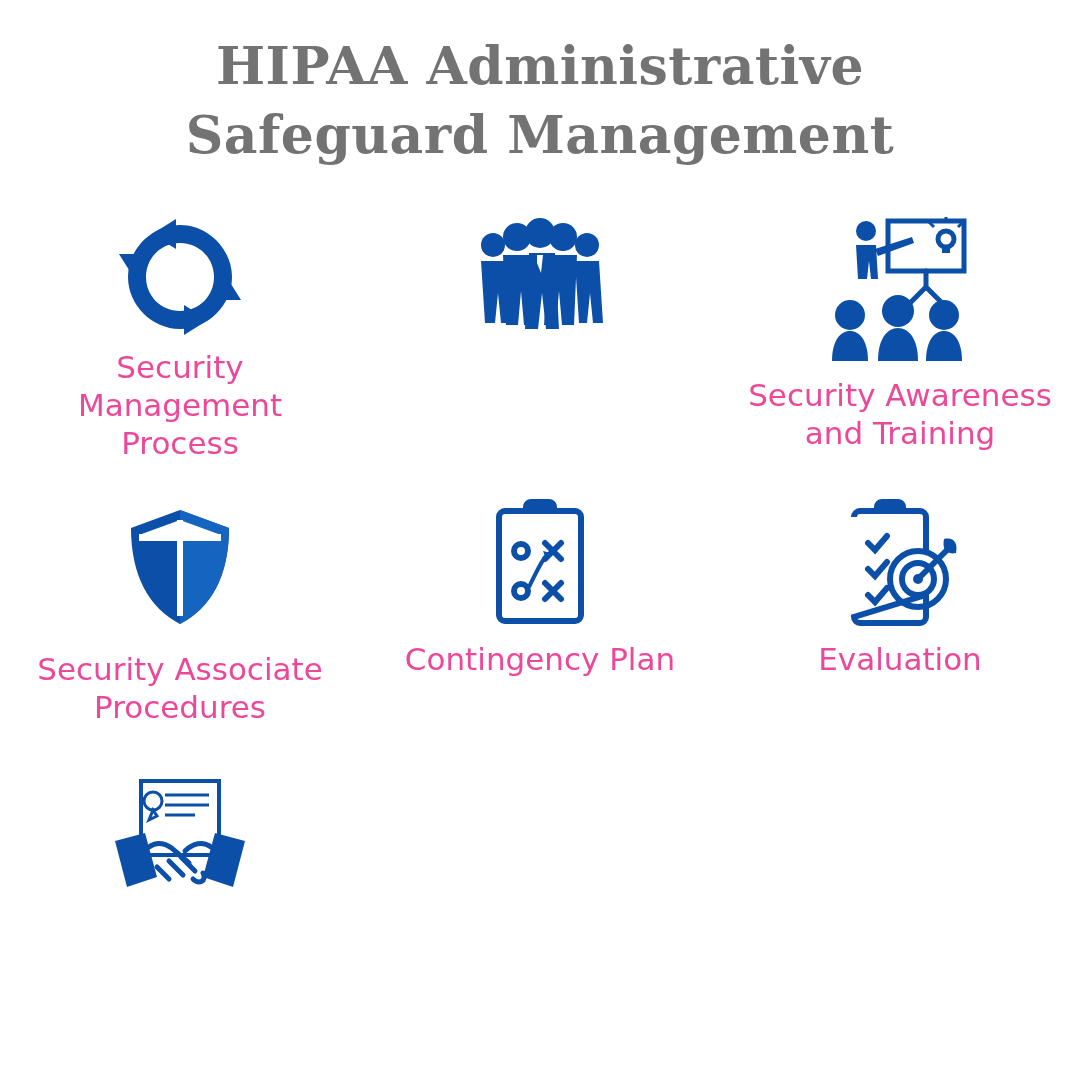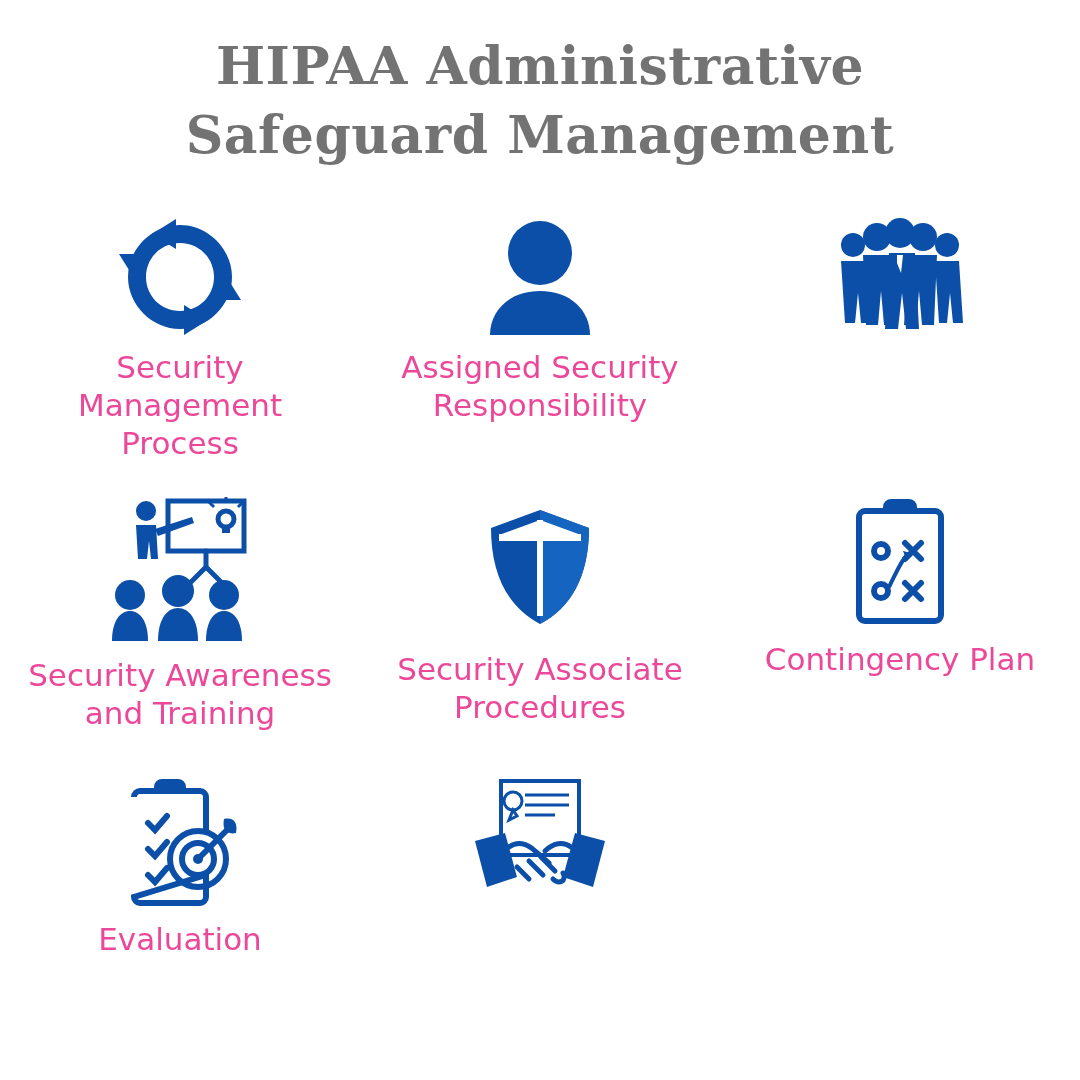--- a/index.html
+++ b/index.html
@@ -93,31 +93,20 @@
             <path d="M58 4 L58 34 L34 19 Z"></path>
             <path d="M120 58 L120 88 L96 73 Z" transform="rotate(90 108 73)"></path>
             <path d="M66 120 L66 90 L90 105 Z"></path>
             <path d="M4 66 L4 36 L28 51 Z" transform="rotate(90 16 51)"></path>
           </g>
         </svg>
       </div>
       <div class="label">Security Management Process</div>
     </div>
 
-    <div class="cell row1">
-      <div class="icon-wrap">
-        <svg width="110" height="124" viewBox="0 0 110 124" aria-hidden="true">
-          <g fill="#0b4fa8">
-            <circle cx="55" cy="38" r="32"></circle>
-            <path d="M55 76 C86 76 105 96 105 120 L5 120 C5 96 24 76 55 76 Z"></path>
-          </g>
-        </svg>
-      </div>
-      <div class="label">Assigned Security Responsibility</div>
-    </div>
 
     <div class="cell row1">
       <div class="icon-wrap">
         <svg width="130" height="124" viewBox="0 0 130 124" aria-hidden="true">
           <g fill="#0b4fa8">
             <circle cx="18" cy="30" r="12"></circle>
             <path d="M6 46 h24 l4 62 h-8 l-3 -30 -3 30 h-10 l-4 -62 Z"></path>
             <circle cx="112" cy="30" r="12"></circle>
             <path d="M100 46 h24 l4 62 h-10 l-3 -30 -3 30 h-8 l-4 -62 Z"></path>
             <circle cx="42" cy="22" r="14"></circle>

